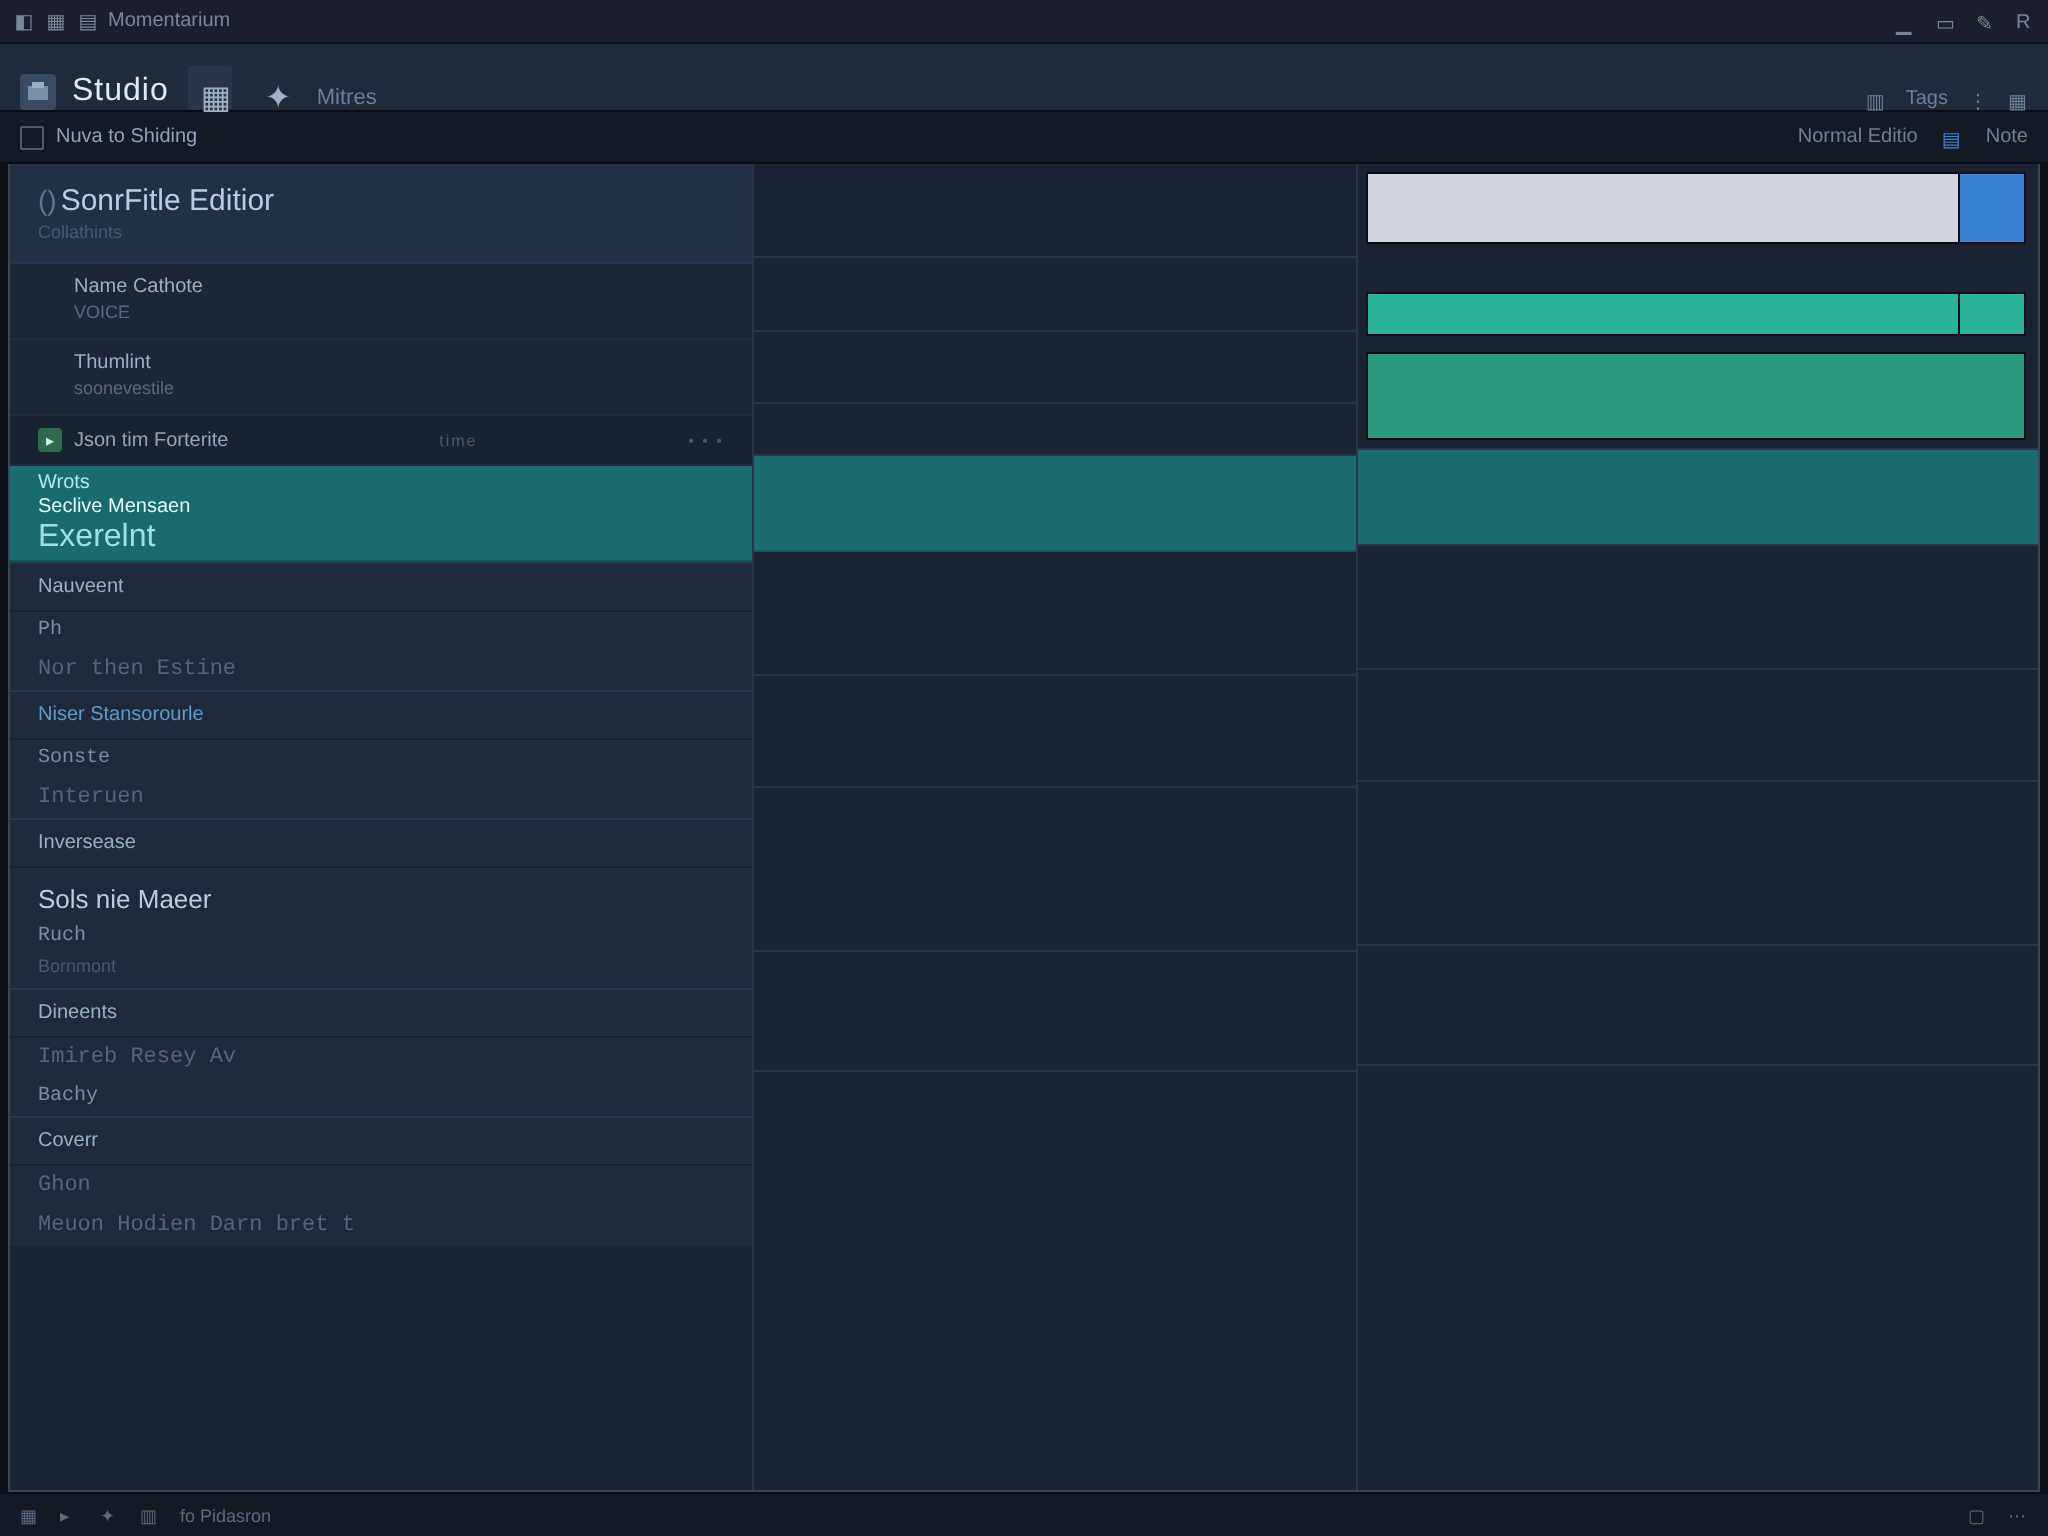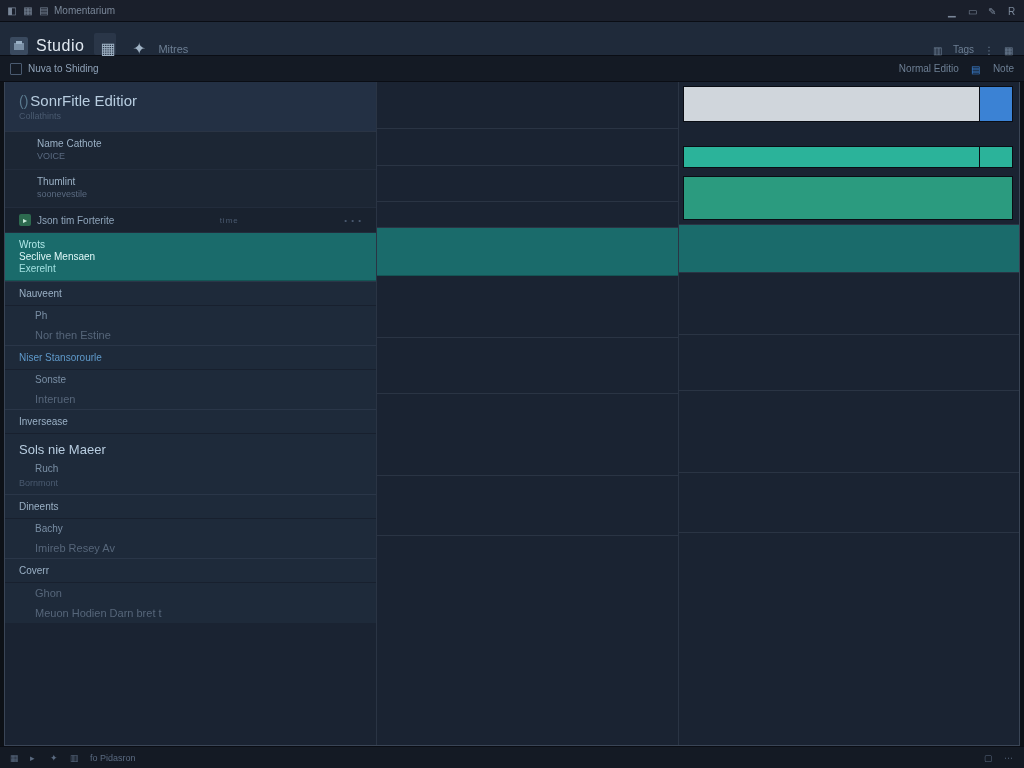--- a/index.html
+++ b/index.html
@@ -27,24 +27,24 @@
 .section-head .sub { font-size:9px; color:#4a5a70; margin-top:2px; }
 .prop { padding:6px 32px 8px; border-bottom:1px solid #222c3c; background:#1c2634; }
 .prop .label { font-size:10px; color:#9ab0c5; }
 .prop .val { font-size:9px; color:#5a6a80; margin-top:2px; }
 .subhead { background:#19222f; padding:6px 14px; font-size:10px; color:#8fa5bb; border-bottom:1px solid #222c3c; display:flex; align-items:center; gap:6px; }
 .subhead .badge { width:12px; height:12px; background:#2d6a4f; border-radius:2px; display:inline-flex; align-items:center; justify-content:center; font-size:8px; color:#d0f0e0; }
 .subhead .mini { margin-left:auto; font-size:8px; color:#4a5a70; letter-spacing:1px; }
 .teal-row { background:#1a6b6b; height:48px; display:flex; flex-direction:column; justify-content:center; padding:0 14px; border-bottom:1px solid #145555; }
 .teal-row .l1 { font-size:10px; color:#b0e8e8; }
 .teal-row .l2 { font-size:10px; color:#e0f8f8; margin-top:1px; }
-.teal-row .l3 { font-size:10px; color:#a0e0e0; margin-top:1px; }
+.teal-row .l3 { font-size:16px; color:#a0e0e0; margin-top:1px; }
 .group { background:#1e2a3a; }
 .group .ghead { padding:6px 14px; font-size:10px; color:#9ab0c5; border-top:1px solid #2a3648; border-bottom:1px solid #18202e; }
-.group .gitem { padding:4px 30px; font-size:10px; color:#7a8fa5; }
+.group .gitem { padding:4px 14px; font-size:10px; color:#7a8fa5;font-family:Liberation Mono, monospace; }
 .group .gitem.dim { color:#56667a; font-size:11px; }
 .group .gtitle { padding:8px 14px 2px; font-size:13px; color:#b8cde0; }
 .group .gsmall { padding:0 14px 6px; font-size:9px; color:#4a5a70; }
 .mid-cell { height:48px; border-bottom:1px solid #2a3444; }
 .mid-cell.teal { background:#1a6b6b; border-bottom:1px solid #145555; }
 .right-swatches { padding:0 6px 0 4px; }
 .swatch { height:36px; margin-top:4px; border:1px solid #0a0d14; }
 .swatch.light { background:#d0d6dc; }
 .swatch.mint { background:#2bb39a; }
 .swatch.green { background:#2b9b7f; height:44px; }
@@ -141,22 +141,22 @@
       <div class="gitem dim">Interuen</div>
     </div>
     <div class="group">
       <div class="ghead">Inversease</div>
       <div class="gtitle">Sols nie Maeer</div>
       <div class="gitem">Ruch</div>
       <div class="gsmall">Bornmont</div>
     </div>
     <div class="group">
       <div class="ghead">Dineents</div>
+      <div class="gitem dim">Imireb Resey Av</div>
       <div class="gitem">Bachy</div>
-      <div class="gitem dim">Imireb Resey Av</div>
     </div>
     <div class="group">
       <div class="ghead">Coverr</div>
       <div class="gitem dim">Ghon</div>
       <div class="gitem dim">Meuon Hodien Darn bret t</div>
     </div>
   </div>
 
   <div class="midcol">
     <div style="height:47px;border-bottom:1px solid #2a3444"></div>

